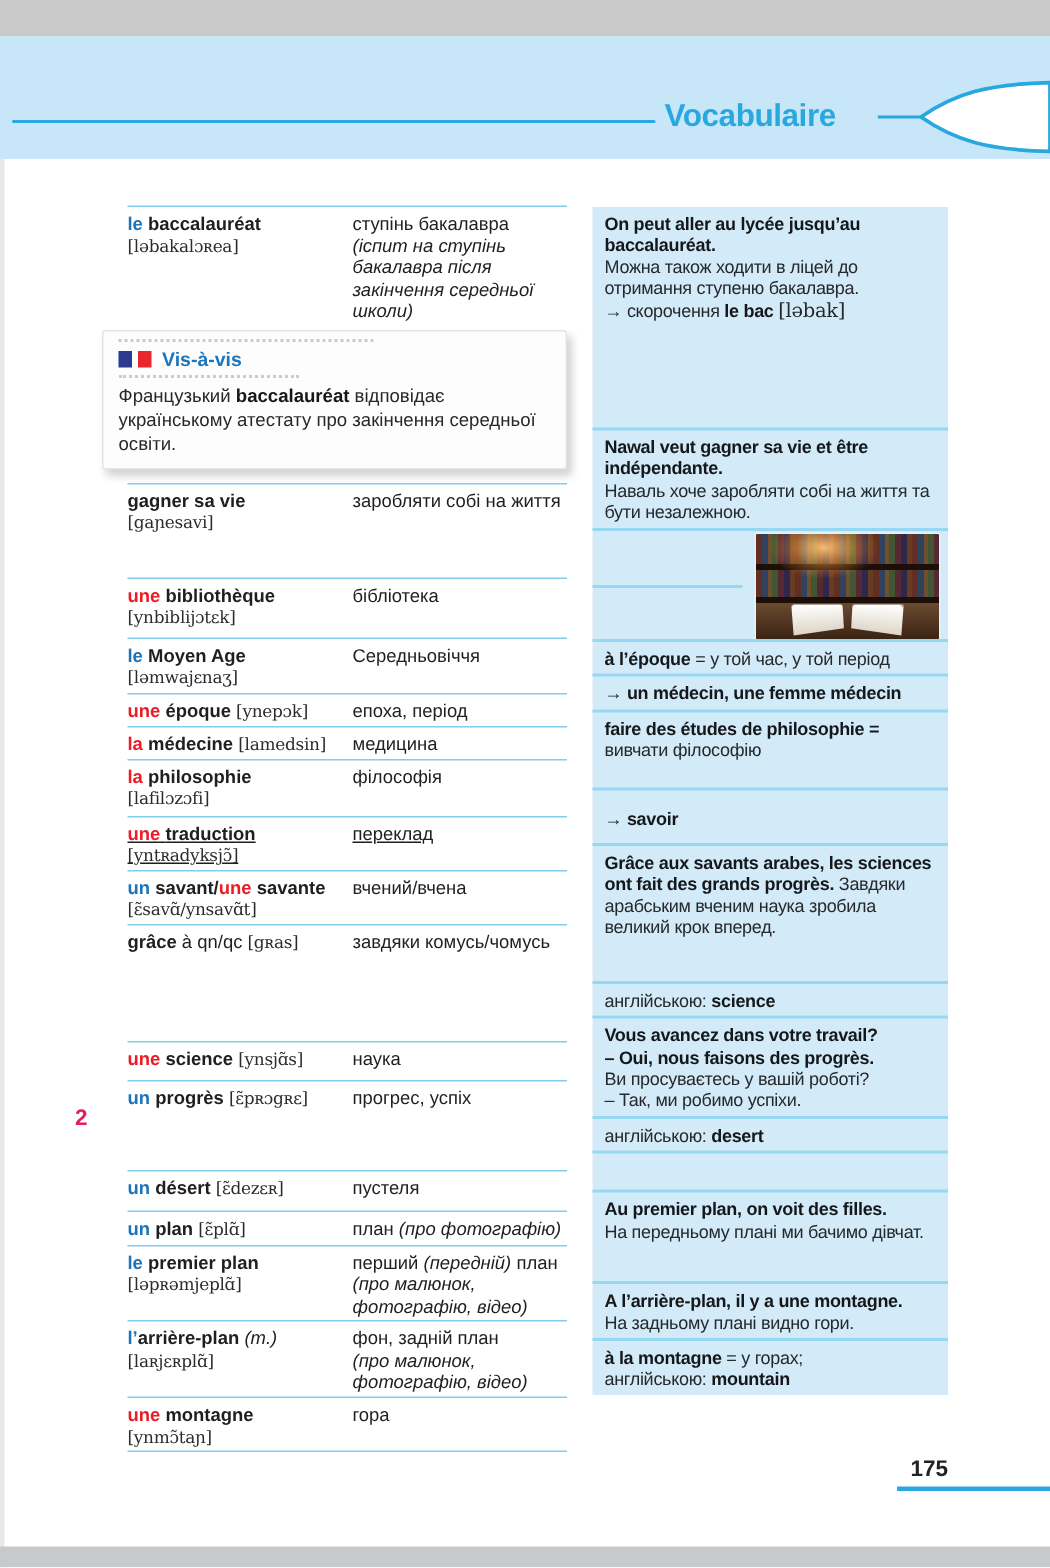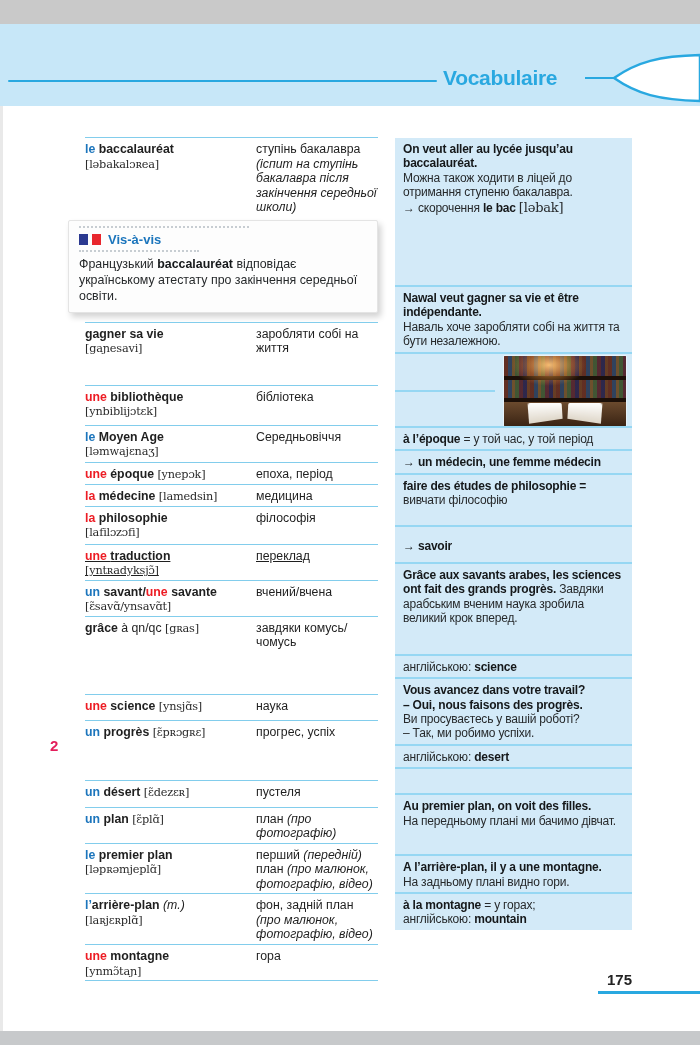--- a/index.html
+++ b/index.html
@@ -10,21 +10,21 @@
 
   
   .header-band{position:absolute;left:0;top:24px;width:700px;height:82px;background:#c7e7f8;}
   .header-rule{position:absolute;left:8px;top:56px;width:429px;height:2px;background:#29a8e0;border-radius:1px;}
   .header-title{position:absolute;left:443px;top:42px;font-size:21px;font-weight:700;color:#29a8e0;letter-spacing:-0.3px;}
   .header-lens{position:absolute;right:0;top:26px;width:115px;height:56px;}
 
   
   #vocab-col{position:absolute;left:68px;top:137px;width:310px;}
   .vrow{display:flex;margin-left:17px;border-top:1px solid #82cdec;padding:4px 0 2px;
-        font-size:12.3px;line-height:1.18;color:#1f1f1f;box-sizing:border-box;gap:21px;}
+        font-size:12.3px;line-height:1.18;color:#1f1f1f;box-sizing:border-box;}
   #rows-b .vrow:last-child{border-bottom:1px solid #82cdec;}
   .wcell{flex:0 0 auto;min-width:150px;max-width:292px;padding-right:6px;box-sizing:border-box;}
   .tcell{flex:1;}
   .c-blue{color:#1c75bc;font-weight:700;}
   .c-red{color:#ed1c24;font-weight:700;}
   .c-bold{color:#1f1f1f;font-weight:700;}
   .c-plain{color:#1f1f1f;font-weight:400;}
   .c-plain-i{color:#1f1f1f;font-weight:400;font-style:italic;}
   .phon{font-family:"DejaVu Serif",serif;font-size:11.3px;font-weight:400;color:#2b2b2b;letter-spacing:-0.2px;}
   div.phon{margin-top:1px;}
@@ -176,21 +176,21 @@
         </div>
         <div class="vrow" style="min-height: 31px;">
           <div class="wcell"><span class="c-red">une </span><span class="c-bold">montagne</span><div class="phon">[ynmɔ̃taɲ]</div></div>
           <div class="tcell"><span class="tr-n">гора</span></div>
         </div>
       </div>
   </div>
 
   <div id="examples">
       <div class="eblock first" style="min-height: 147px;">
-        <p class="epar"><span class="s-b">On veut aller au lycée jusqu’au baccalauréat.</span></p>
+        <p class="epar"><span class="s-b">On peut aller au lycée jusqu’au baccalauréat.</span></p>
         <p class="epar"><span class="s-n">Можна також ходити в ліцей до отримання ступеню бакалавра.</span></p>
         <p class="epar"><span class="s-n">→ скорочення </span><span class="s-b">le bac </span><span class="s-ph">[ləbak]</span></p>
       </div>
       <div class="eblock" style="min-height: 67px;">
         <p class="epar"><span class="s-b">Nawal veut gagner sa vie et être indépendante.</span></p>
         <p class="epar"><span class="s-n">Наваль хоче заробляти собі на життя та бути незалежною.</span></p>
       </div>
       <div class="eblock photo-block" style="min-height: 74px;">
         <div class="ph-line"></div>
         <div class="photo">

